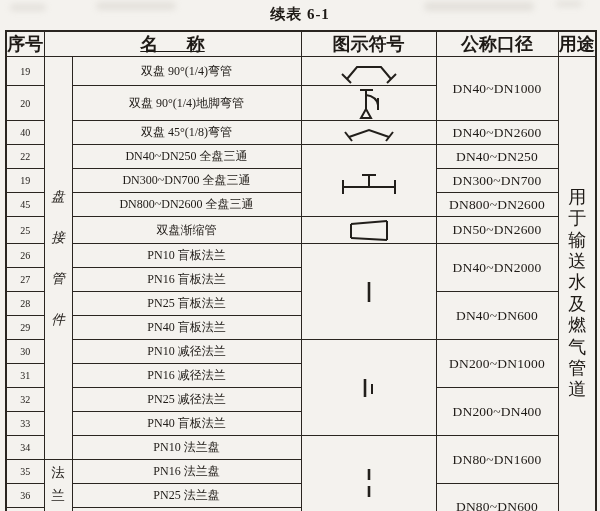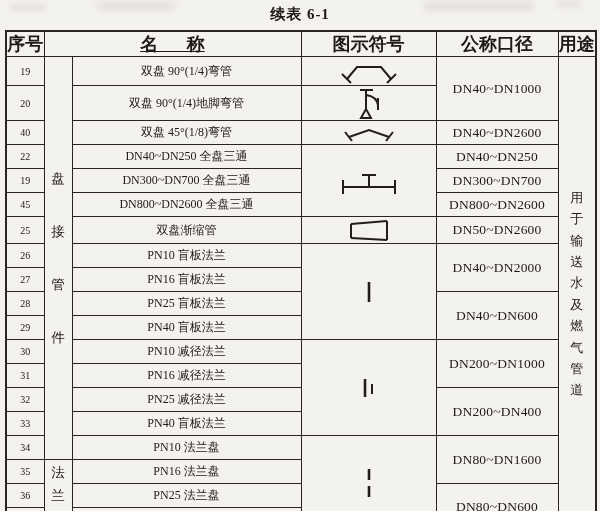--- a/index.html
+++ b/index.html
@@ -17,23 +17,23 @@
   td{border:1.5px solid #2a2520;padding:0;text-align:center;vertical-align:middle;
     overflow:hidden;}
   tr.head{height:25px;}
   tr.r{height:24px;}
   .head td{font-weight:700;font-size:18px;}
   .name-head{word-spacing:24px;text-decoration:underline;}
   .no{font-size:10px;}
   .name{font-size:12px;}
   .dia{font-size:13.5px;letter-spacing:.2px;}
   .vtext{margin:0 auto;width:17px;word-break:break-all;text-align:center;font-size:13.5px;}
-  .cat1 .vtext{line-height:53px;}
+  .cat1 .vtext{line-height:41px;font-style:italic;}
   .cat2 .vtext{line-height:23px;}
-  .usage .vtext{line-height:21.4px;font-size:13px;}
+  .usage .vtext{line-height:21.4px;font-size:18px;}
   svg{display:block;margin:0 auto;}
   svg path,svg line{stroke:#221f1b;stroke-width:2;fill:none;}
   svg .thick{stroke-width:2.6;}
 </style>
 </head>
 <body>
 
 <div class="page">
   <div class="artifact a1"></div>
   <div class="artifact a2"></div>

